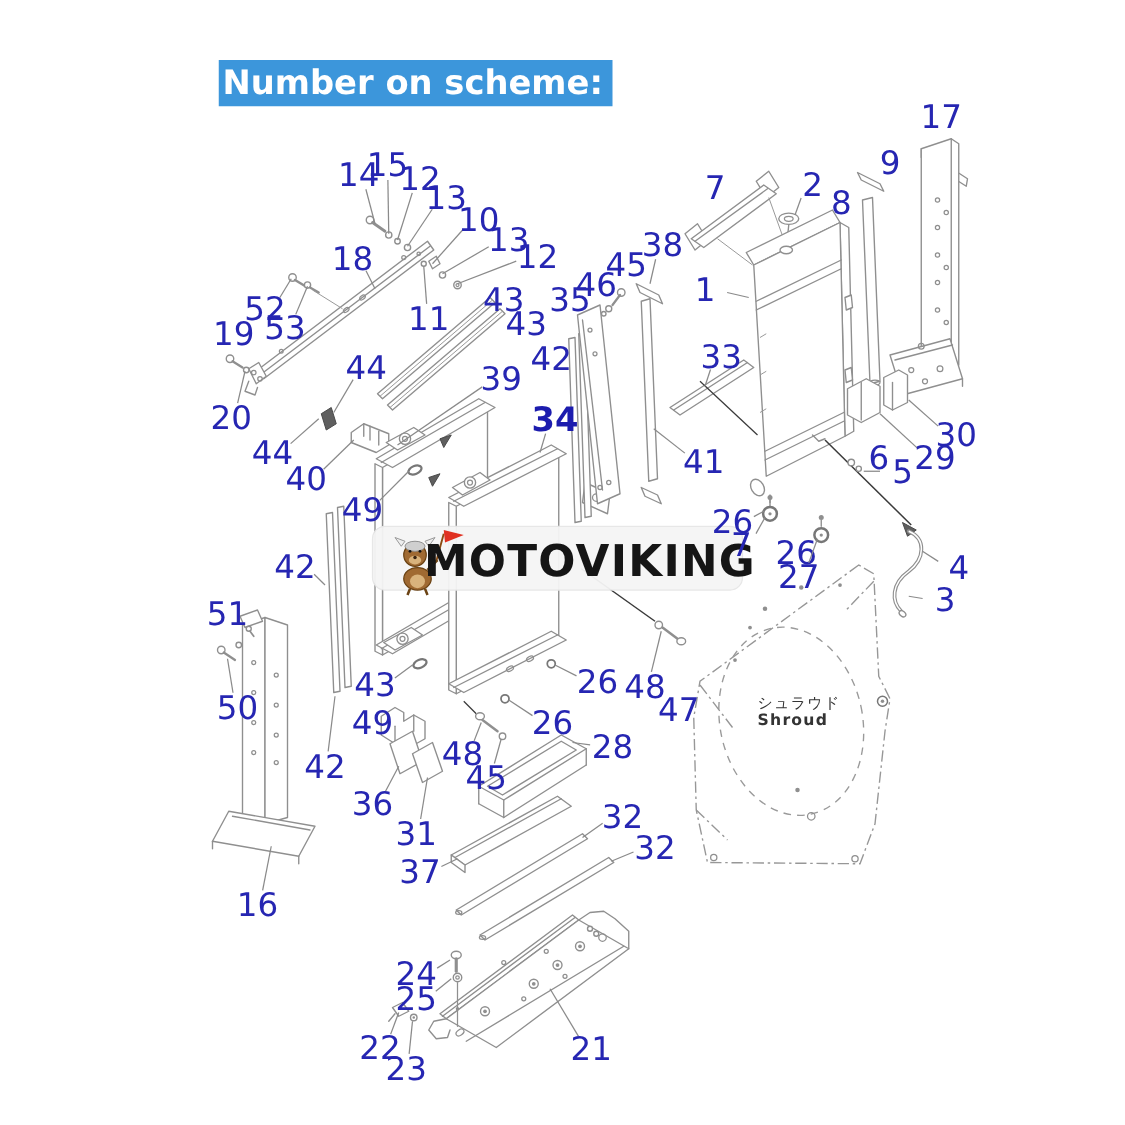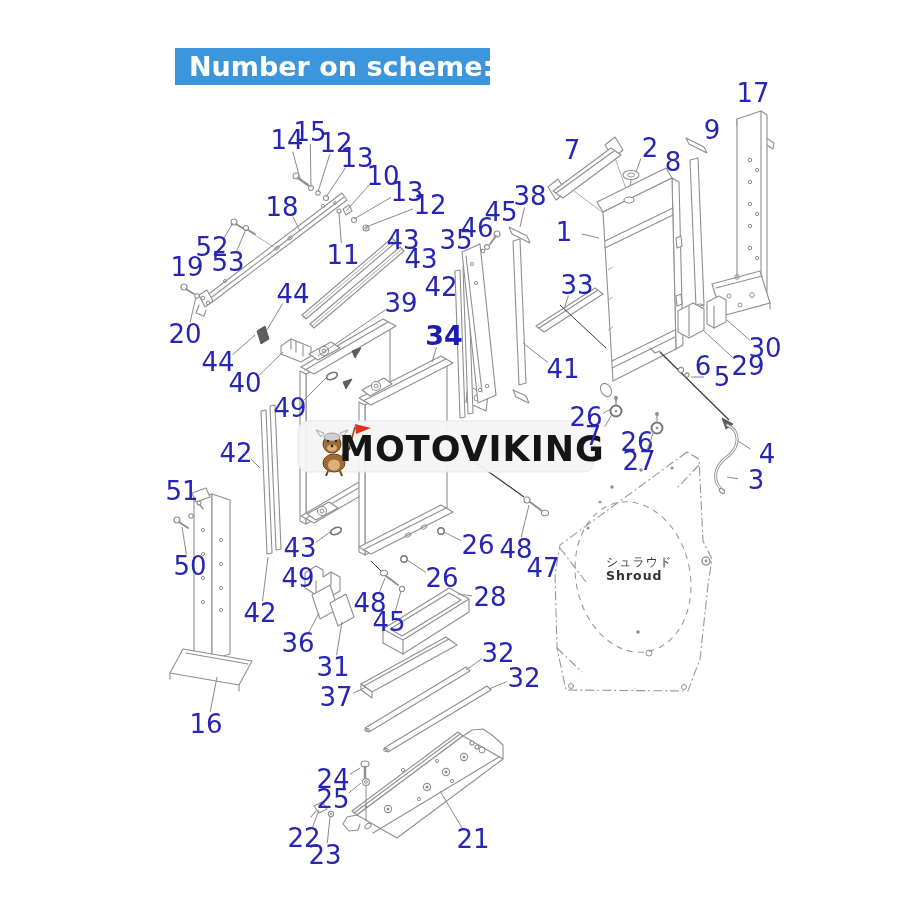--- a/index.html
+++ b/index.html
@@ -1,20 +1,20 @@
 <!DOCTYPE html>
 <html><head>
 <meta charset="utf-8">
 <style>
   html,body{margin:0;padding:0;background:#fff;}
   #canvas{position:relative;width:900px;height:900px;background:#fff;overflow:hidden;
           font-family:"DejaVu Sans","Liberation Sans",sans-serif;}
   #scheme-banner{position:absolute;left:175px;top:48px;width:315px;height:37px;
     background:#3c96db;color:#fff;font-weight:bold;font-size:27px;line-height:37px;
-    padding-left:14px;box-sizing:border-box;white-space:nowrap;
+    padding-left:3px;box-sizing:border-box;white-space:nowrap;
     font-family:"DejaVu Sans","Liberation Sans",sans-serif;}
   svg{position:absolute;left:0;top:0;}
   .p{fill:#ffffff;stroke:#8f8f8f;stroke-width:1.1;stroke-linejoin:round;}
   .pn{fill:none;stroke:#8f8f8f;stroke-width:1.1;stroke-linejoin:round;stroke-linecap:round;}
   .pt{fill:none;stroke:#9a9a9a;stroke-width:0.8;}
   .dk{fill:none;stroke:#3a3a3a;stroke-width:1.2;}
   .fillg{fill:#5f5f5f;stroke:#4a4a4a;stroke-width:0.8;}
   .dd{fill:none;stroke:#979797;stroke-width:1.1;stroke-dasharray:9 3 2 3;}
   .ds{fill:none;stroke:#9a9a9a;stroke-width:1.1;stroke-dasharray:6 5;}
   .hole{fill:none;stroke:#8f8f8f;stroke-width:1;}

